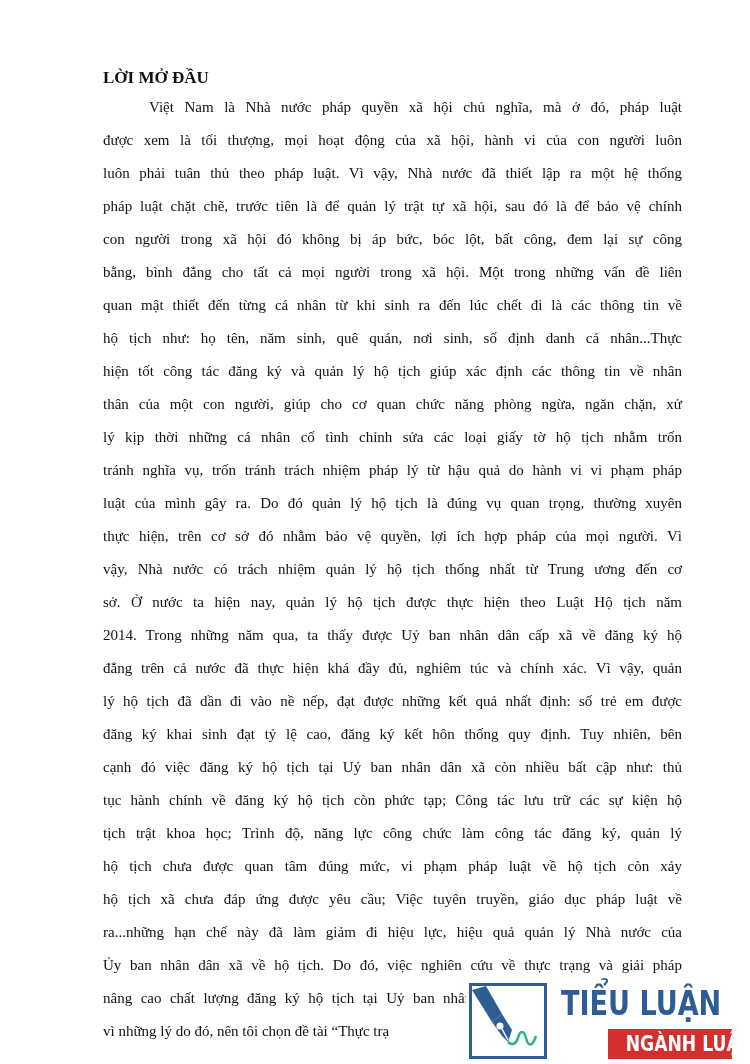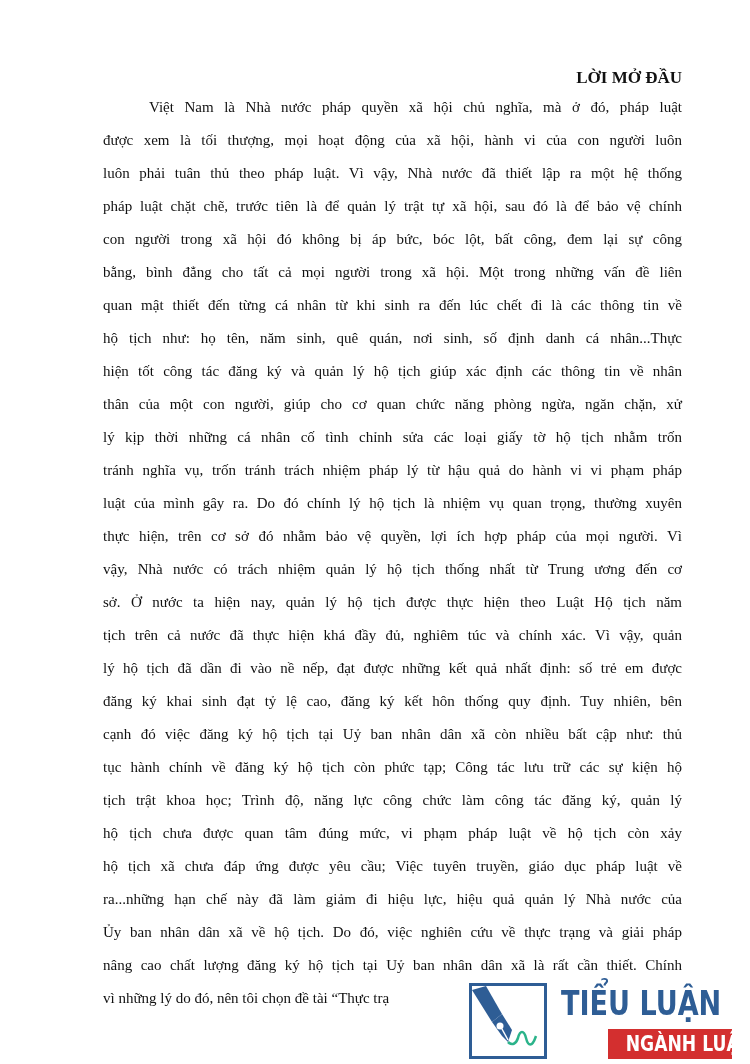--- a/index.html
+++ b/index.html
@@ -20,21 +20,21 @@
       left: 0; top: 0;
       width: 750px;
       height: 1064px;
       background: #ffffff;
     }
     .title {
       position: absolute;
       left: 103px;
       width: 579px;
       top: 66px;
-      text-align: right;
+      text-align: left;
       font-weight: bold;
       font-size: 17px;
       line-height: 24px;
       margin: 0;
     }
     .body-text {
       position: absolute;
       left: 103px;
       width: 579px;
       top: 91px;
@@ -121,25 +121,26 @@
     <span class="line">luôn phải tuân thủ theo pháp luật. Vì vậy, Nhà nước đã thiết lập ra một hệ thống</span>
     <span class="line">pháp luật chặt chẽ, trước tiên là để quản lý trật tự xã hội, sau đó là để bảo vệ chính</span>
     <span class="line">con người trong xã hội đó không bị áp bức, bóc lột, bất công, đem lại sự công</span>
     <span class="line">bằng, bình đẳng cho tất cả mọi người trong xã hội. Một trong những vấn đề liên</span>
     <span class="line">quan mật thiết đến từng cá nhân từ khi sinh ra đến lúc chết đi là các thông tin về</span>
     <span class="line">hộ tịch như: họ tên, năm sinh, quê quán, nơi sinh, số định danh cá nhân...Thực</span>
     <span class="line">hiện tốt công tác đăng ký và quản lý hộ tịch giúp xác định các thông tin về nhân</span>
     <span class="line">thân của một con người, giúp cho cơ quan chức năng phòng ngừa, ngăn chặn, xử</span>
     <span class="line">lý kịp thời những cá nhân cố tình chỉnh sửa các loại giấy tờ hộ tịch nhằm trốn</span>
     <span class="line">tránh nghĩa vụ, trốn tránh trách nhiệm pháp lý từ hậu quả do hành vi vi phạm pháp</span>
-    <span class="line">luật của mình gây ra. Do đó chính lý hộ tịch là nhiệm vụ quan trọng, thường xuyên</span>
+    <span class="line">luật của mình gây ra. Do đó quản lý hộ tịch là đúng vụ quan trọng, thường xuyên</span>
     <span class="line">thực hiện, trên cơ sở đó nhằm bảo vệ quyền, lợi ích hợp pháp của mọi người. Vì</span>
     <span class="line">vậy, Nhà nước có trách nhiệm quản lý hộ tịch thống nhất từ Trung ương đến cơ</span>
     <span class="line">sở. Ở nước ta hiện nay, quản lý hộ tịch được thực hiện theo Luật Hộ tịch năm</span>
-    <span class="line">tịch trên cả nước đã thực hiện khá đầy đủ, nghiêm túc và chính xác. Vì vậy, quản</span>
+    <span class="line">2014. Trong những năm qua, ta thấy được Uỷ ban nhân dân cấp xã về đăng ký hộ</span>
+    <span class="line">đẳng trên cả nước đã thực hiện khá đầy đủ, nghiêm túc và chính xác. Vì vậy, quản</span>
     <span class="line">lý hộ tịch đã dần đi vào nề nếp, đạt được những kết quả nhất định: số trẻ em được</span>
     <span class="line">đăng ký khai sinh đạt tỷ lệ cao, đăng ký kết hôn thống quy định. Tuy nhiên, bên</span>
     <span class="line">cạnh đó việc đăng ký hộ tịch tại Uỷ ban nhân dân xã còn nhiều bất cập như: thủ</span>
     <span class="line">tục hành chính về đăng ký hộ tịch còn phức tạp; Công tác lưu trữ các sự kiện hộ</span>
     <span class="line">tịch trật khoa học; Trình độ, năng lực công chức làm công tác đăng ký, quản lý</span>
     <span class="line">hộ tịch chưa được quan tâm đúng mức, vi phạm pháp luật về hộ tịch còn xảy</span>
     <span class="line">hộ tịch xã chưa đáp ứng được yêu cầu; Việc tuyên truyền, giáo dục pháp luật về</span>
     <span class="line">ra...những hạn chế này đã làm giảm đi hiệu lực, hiệu quả quản lý Nhà nước của</span>
     <span class="line">Ủy ban nhân dân xã về hộ tịch. Do đó, việc nghiên cứu về thực trạng và giải pháp</span>
     <span class="line">nâng cao chất lượng đăng ký hộ tịch tại Uỷ ban nhân dân xã là rất cần thiết. Chính</span>

